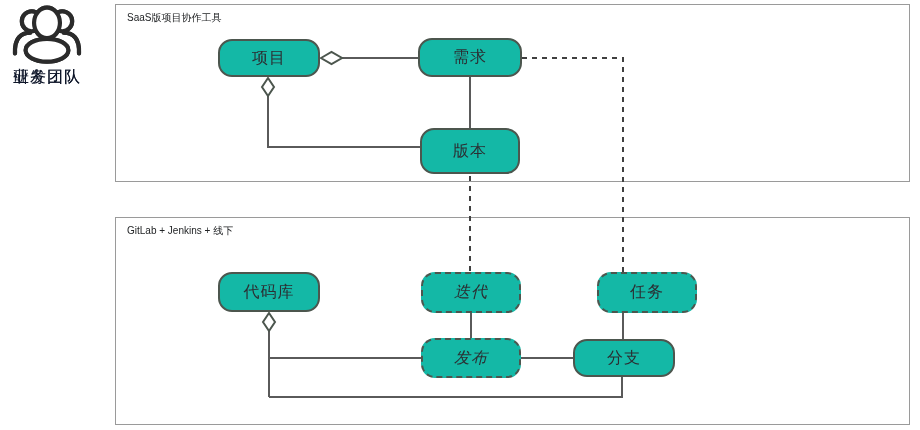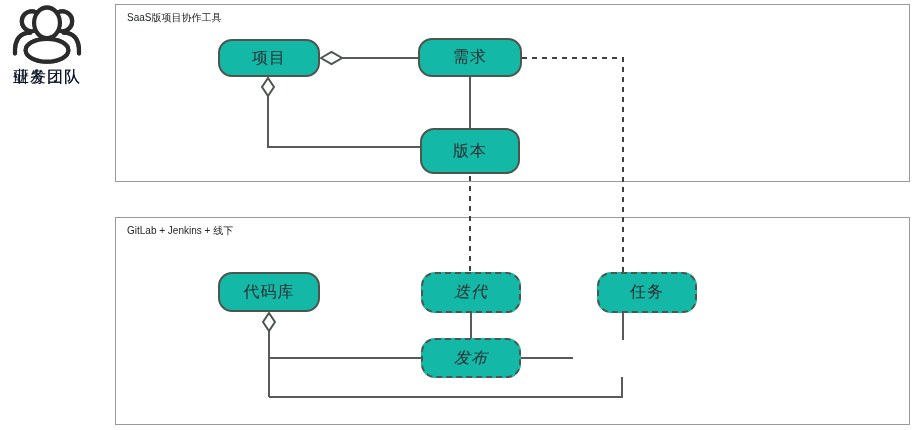--- a/index.html
+++ b/index.html
@@ -89,14 +89,15 @@
   </svg>
 
   <div class="node" style="left:218px;top:39px;width:102px;height:38px;">项目</div>
   <div class="node" style="left:418px;top:38px;width:104px;height:39px;">需求</div>
   <div class="node" style="left:420px;top:128px;width:100px;height:46px;">版本</div>
 
   <div class="node" style="left:218px;top:272px;width:102px;height:40px;font-family:Liberation Mono, monospace;">代码库</div>
   <div class="node dashed" style="left:421px;top:272px;width:100px;height:41px;font-style:italic;">迭代</div>
   <div class="node dashed" style="left:573px;top:272px;width:100px;height:41px;margin-left:24px;">任务</div>
   <div class="node dashed" style="left:421px;top:338px;width:100px;height:40px;font-style:italic;">发布</div>
+  <div class="node thick" style="left:573px;top:339px;width:102px;height:38px;">分支</div>
 
 </div>
 
 </body></html>

